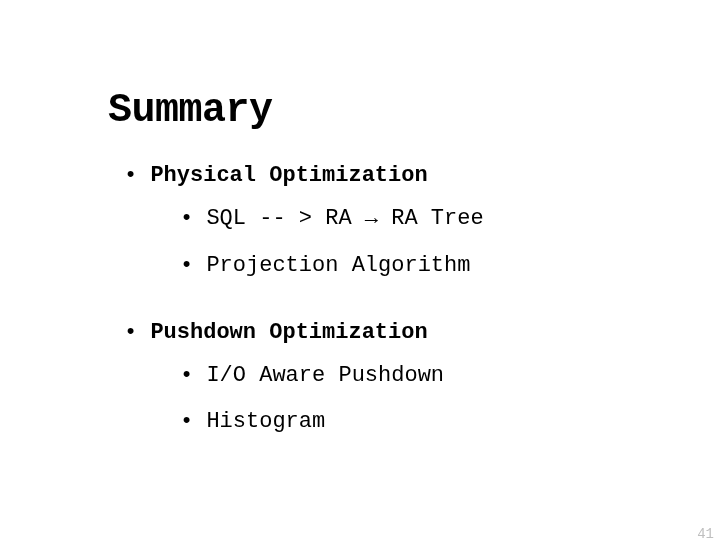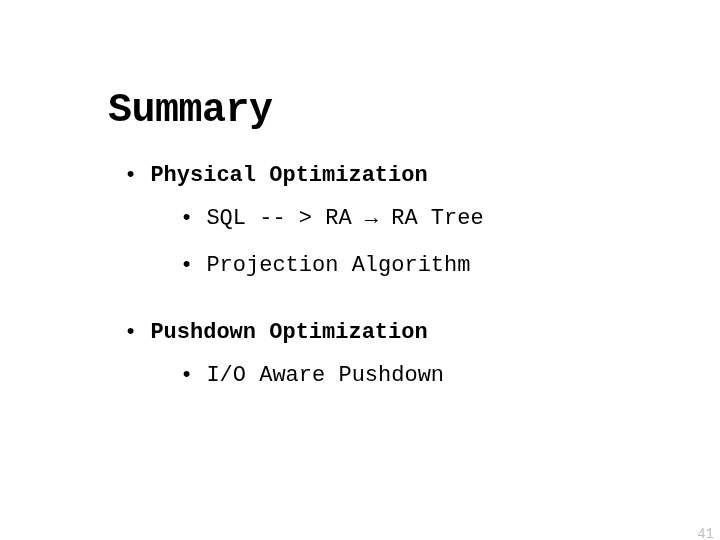--- a/index.html
+++ b/index.html
@@ -65,17 +65,18 @@
     <div class="subitems">
       <div class="subitem">SQL  --  &gt;  RA  →  RA  Tree</div>
       <div class="subitem">Projection  Algorithm</div>
     </div>
   </div>
 
   <div class="section">
     <div class="section-heading">Pushdown  Optimization</div>
     <div class="subitems">
       <div class="subitem">I/O  Aware  Pushdown</div>
+      <div class="subitem">Histogram</div>
     </div>
   </div>
 </div>
 
 <div class="page-number">41</div>
 
 </body></html>

